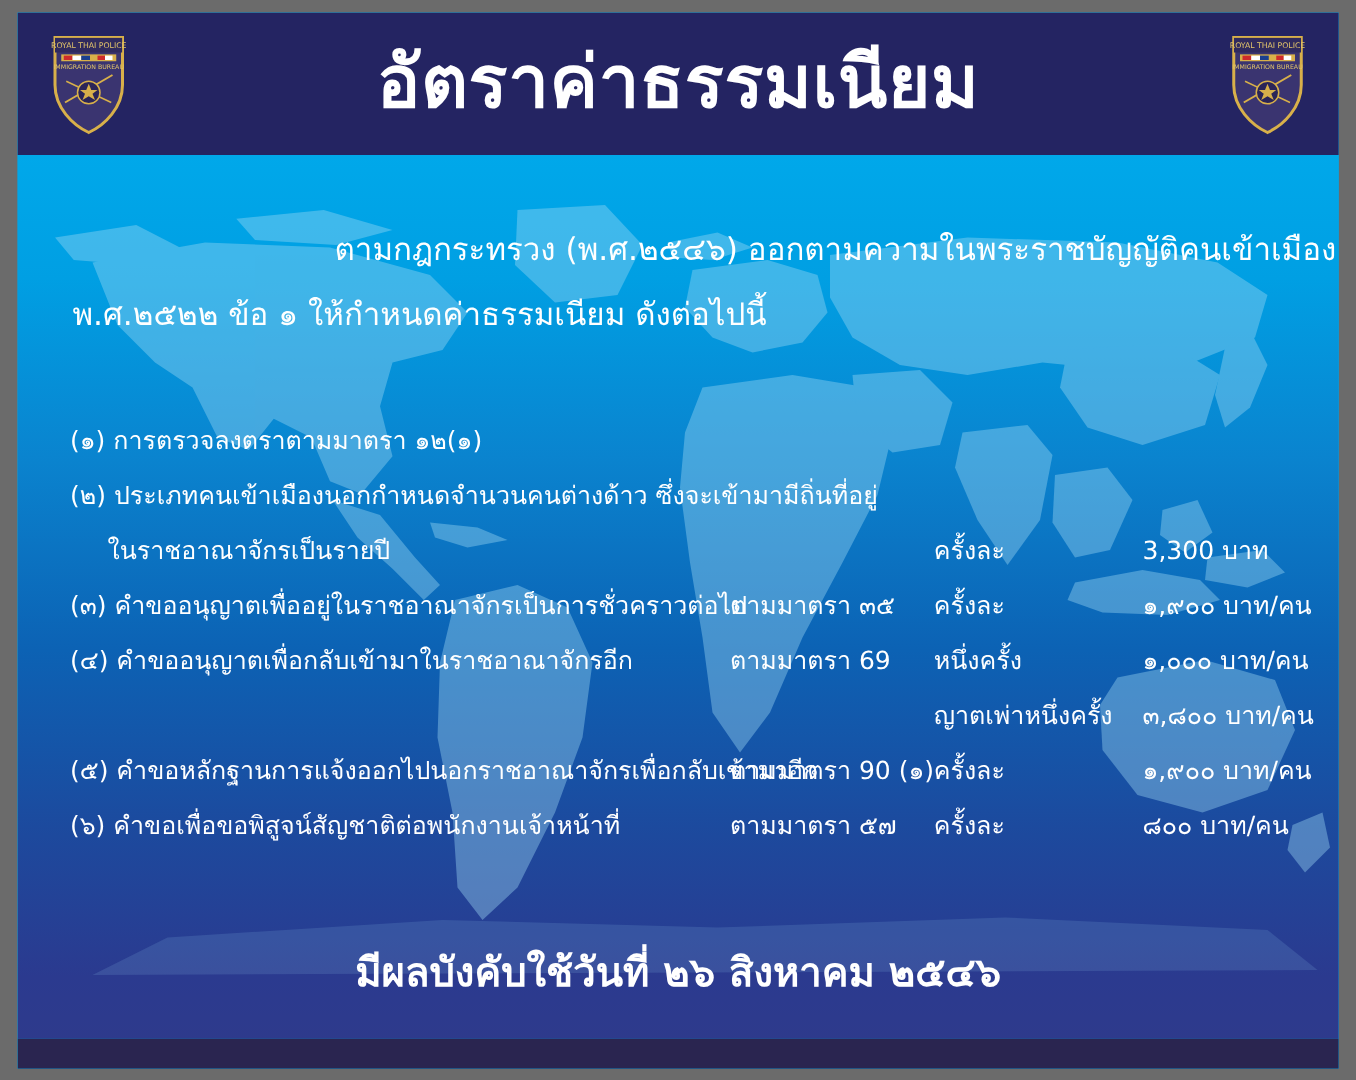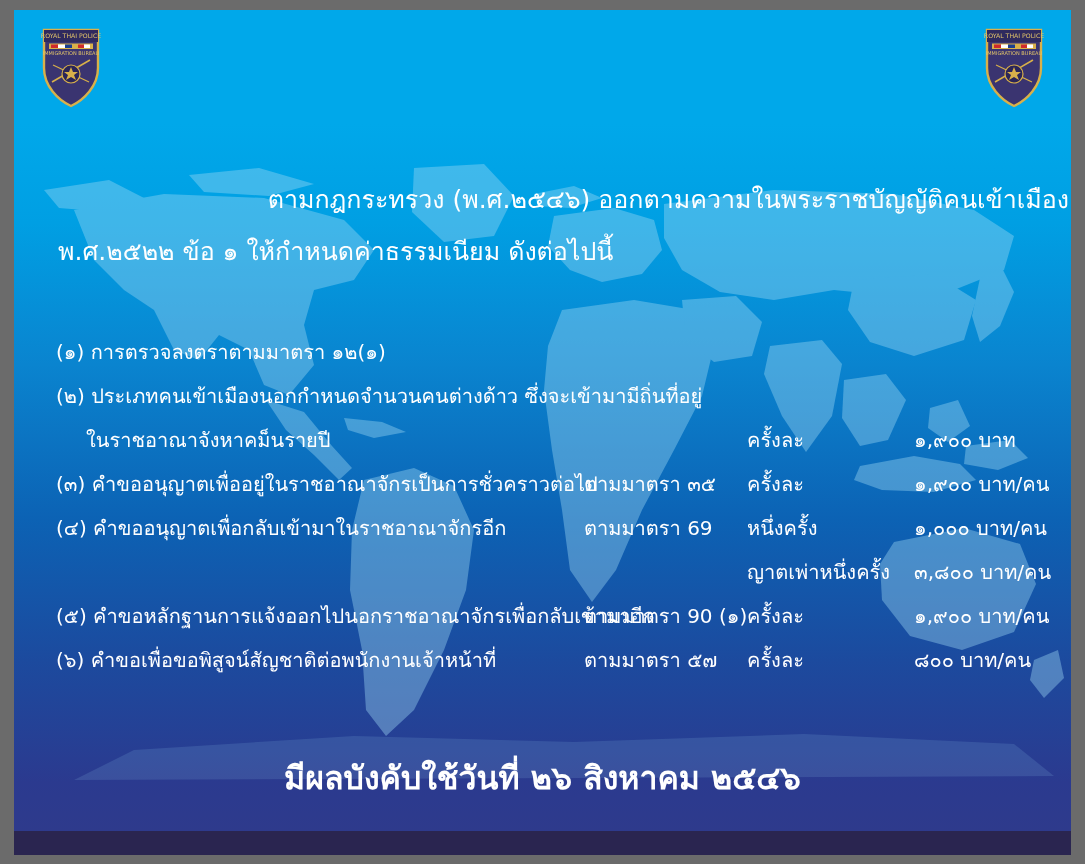--- a/index.html
+++ b/index.html
@@ -179,20 +179,23 @@
     height: 24px;
     background: #2a2550;
   }
 </style>
 </head>
 <body>
 
 <div class="poster-frame">
   <div class="poster">
 
+    <div class="header">
+      <div class="header-title">อัตราค่าธรรมเนียม</div>
+    </div>
 
     <div class="badge left">
       <svg viewBox="0 0 62 86" xmlns="http://www.w3.org/2000/svg">
         <defs>
           <clipPath id="shieldClipL">
             <path d="M4 6 H58 V44 C58 62 44 76 31 82 C18 76 4 62 4 44 Z"></path>
           </clipPath>
         </defs>
         <path d="M4 6 H58 V44 C58 62 44 76 31 82 C18 76 4 62 4 44 Z" fill="#3a3470" stroke="#d8b04a" stroke-width="2.4"></path>
         <g clip-path="url(#shieldClipL)">
@@ -312,24 +315,24 @@
         </div>
 
         <div class="fee-row">
           <span class="col-desc">(๒) ประเภทคนเข้าเมืองนอกกำหนดจำนวนคนต่างด้าว ซึ่งจะเข้ามามีถิ่นที่อยู่</span>
           <span class="col-section"></span>
           <span class="col-unit"></span>
           <span class="col-amount"></span>
         </div>
 
         <div class="fee-row">
-          <span class="col-desc indent">ในราชอาณาจังหาคม็นรายปี</span>
+          <span class="col-desc indent">ในราชอาณาจักรเป็นรายปี</span>
           <span class="col-section"></span>
           <span class="col-unit">ครั้งละ</span>
-          <span class="col-amount">๑,๙๐๐ บาท</span>
+          <span class="col-amount">3,300 บาท</span>
         </div>
 
         <div class="fee-row">
           <span class="col-desc">(๓) คำขออนุญาตเพื่ออยู่ในราชอาณาจักรเป็นการชั่วคราวต่อไป</span>
           <span class="col-section">ตามมาตรา ๓๕</span>
           <span class="col-unit">ครั้งละ</span>
           <span class="col-amount">๑,๙๐๐ บาท/คน</span>
         </div>
 
         <div class="fee-row">

